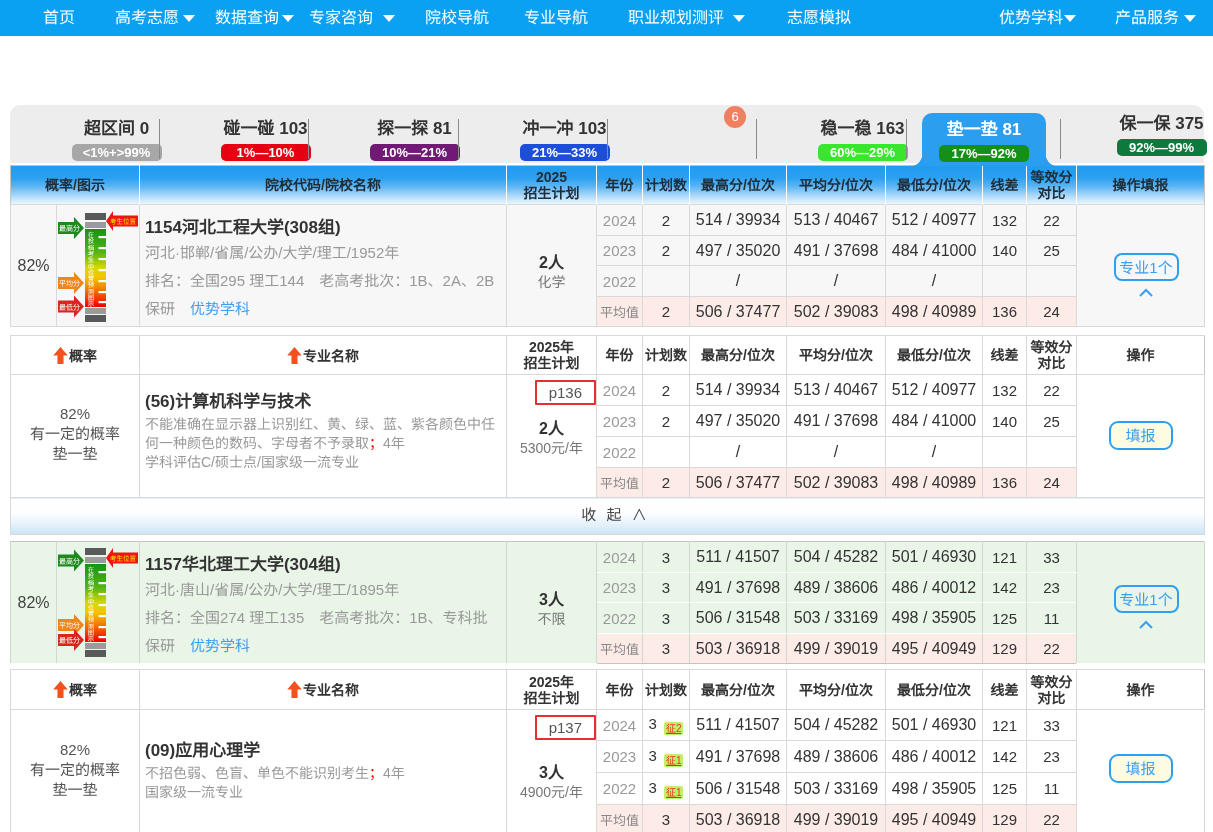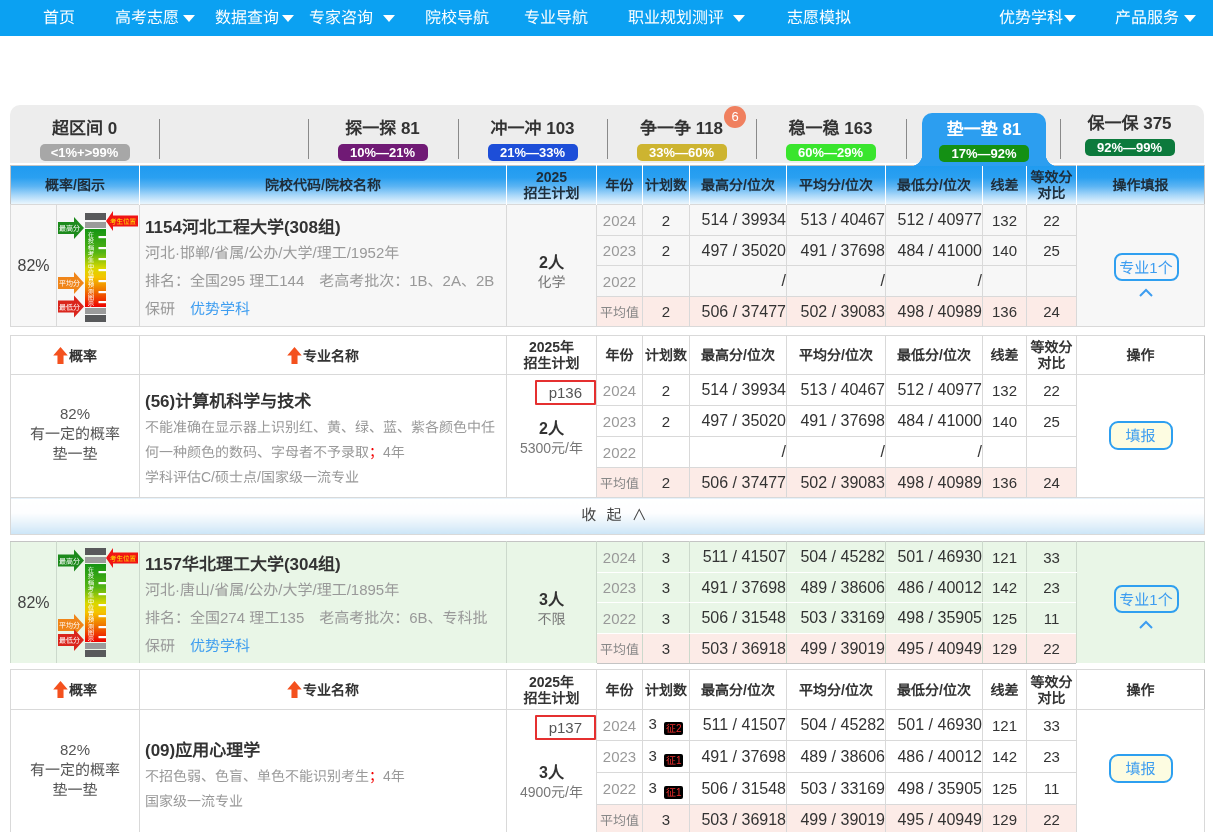--- a/index.html
+++ b/index.html
@@ -10,21 +10,21 @@
 .nav{position:absolute;left:0;top:0;width:1213px;height:36px;background:#0ba1f2;}
 .nav span{position:absolute;top:0;height:36px;line-height:36px;color:#fff;font-size:16px;white-space:nowrap;}
 .caret{position:absolute;top:15px;width:0;height:0;border-left:6px solid transparent;border-right:6px solid transparent;border-top:7px solid #fff;}
 
 .panel{position:absolute;left:9px;top:36px;width:1195px;height:49px;background:#fdfdfd;border:1px solid #3aa5f0;border-top:none;border-radius:0 0 10px 10px;}
 .panel .lbl{position:absolute;left:35px;top:14px;font-size:14px;color:#333;font-weight:bold;}
 .panel .chk{position:absolute;left:995px;top:13px;width:193px;height:28px;background:#f2f2f2;line-height:28px;font-size:14px;color:#333;}
 .panel .chk .tick{color:#d5d5d5;font-weight:bold;font-size:17px;padding:0 7px 0 12px;}
 
 .tabs{position:absolute;left:10px;top:105px;width:1194px;height:58px;background:#ededed;border-radius:10px 10px 0 0;}
-.tab{position:absolute;top:0;width:149px;height:58px;text-align:center;}
+.tab{position:absolute;top:0;width:149px;height:58px;text-align:center;margin-left:32px;}
 .tab .t{margin-top:14px;font-size:17px;font-weight:bold;color:#333;line-height:20px;}
 .tab .b{display:inline-block;margin-top:5px;width:90px;height:17px;line-height:17px;border-radius:5px;color:#fff;font-size:13px;font-weight:bold;}
 .sep{position:absolute;top:14px;width:1px;height:40px;background:#8a8a8a;}
 .activetab{position:absolute;left:922px;top:113px;width:124px;height:53px;background:#2c9ef0;border-radius:10px 10px 0 0;text-align:center;z-index:3;}
 .activetab .t{margin-top:7px;font-size:17px;font-weight:bold;color:#fff;line-height:20px;}
 .activetab .b{display:inline-block;margin-top:5px;width:90px;height:17px;line-height:17px;border-radius:5px;color:#fff;font-size:13px;font-weight:bold;background:#149014;}
 .flare{position:absolute;top:154px;width:12px;height:12px;z-index:3;}
 .flare.l{left:910px;background:radial-gradient(circle at 0 0,transparent 12px,#2c9ef0 12.5px);}
 .flare.r{left:1046px;background:radial-gradient(circle at 12px 0,transparent 12px,#2c9ef0 12.5px);}
 .badge6{position:absolute;left:714px;top:1px;width:22px;height:22px;border-radius:50%;background:#f0805f;color:#fff;font-size:13px;line-height:22px;text-align:center;z-index:2;}
@@ -43,35 +43,35 @@
 .green td{background:#e9f6e7;}
 .green td{border-color:#fff;border-left-color:#ccd9cc;border-right-color:#ccd9cc;}
 .green tr:first-child td{border-top:1px solid #c4c4c4;}
 table tr.avgrow td{background:#fcebe7;}
 .green tr:last-child td{border-bottom:1px solid #c4c4c4;}
 .info{text-align:left;padding-left:5px;}
 td.cinfo{vertical-align:top;padding-top:12px;}
 .cname{font-size:17px;font-weight:bold;color:#333;line-height:22px;}
 .cline{font-size:15px;color:#999;line-height:28px;}
 .blue{color:#3d9df0;}
-.score{font-size:16px;text-align:right;}
+.score{font-size:16px;}
 .opc{vertical-align:top;padding-left:11px;}
 .btn1{display:inline-block;border:2px solid #2f9ff0;border-radius:8px;color:#3d9df0;font-size:15px;width:65px;height:28px;line-height:25px;text-align:center;background:transparent;}
 .btn2{display:inline-block;border:2px solid #2d9ff0;border-radius:9px;color:#3d9df0;font-size:15px;width:64px;height:29px;line-height:25px;text-align:center;background:#fdfce1;position:relative;top:-1px;}
 .chev{display:block;margin:7px auto 0;}
 .shouqi td{background:linear-gradient(180deg,#ffffff 0%,#fdfeff 40%,#e2f0fa 75%,#cbe5f7 100%);height:37px;font-size:15px;color:#444;letter-spacing:3px;}
 .p-box{position:absolute;right:0;top:5px;border:2px solid #e53030;padding:0 12px;height:25px;line-height:22px;color:#555;font-size:15px;background:transparent;border-radius:1px;}
 .plan-n{font-weight:bold;font-size:16px;color:#333;}
 .plan-s{font-size:14px;color:#777;margin-top:1px;line-height:17px;}
 .sphead th{background:#fff;border:1px solid #d9d9d9;color:#333;font-size:14px;font-weight:bold;line-height:16px;}
 .upar{display:inline-block;vertical-align:-3px;margin-right:1px;}
-.desc{font-size:14px;color:#999;line-height:25px;}
+.desc{font-size:14px;color:#999;line-height:19px;}
 .sinfo{vertical-align:top;padding-top:17px;}
 .sname{font-size:17px;font-weight:bold;color:#333;line-height:19px;margin-bottom:4px;}
-.zheng{display:inline-block;background:#000000;color:#ef2d2d;font-size:10px;line-height:13px;padding:0 2px;border-radius:2px;vertical-align:-3px;margin-left:7px;}
+.zheng{display:inline-block;background:#bef264;color:#ef2d2d;font-size:10px;line-height:13px;padding:0 2px;border-radius:2px;vertical-align:-3px;margin-left:7px;text-decoration:underline;}
 </style>
 </head>
 <body>
 <div id="page">
 
   <div class="nav">
     <span style="left:43px">首页</span>
     <span style="left:115px">高考志愿</span>
       <i class="caret" style="left:183px"></i>
     <span style="left:215px">数据查询</span>
@@ -86,26 +86,26 @@
     <span style="left:999px">优势学科</span>
       <i class="caret" style="left:1064px"></i>
     <span style="left:1115px">产品服务</span>
       <i class="caret" style="left:1184px"></i>
   </div>
 
 
   <div class="tabs">
     <div class="tab" style="left:0px"><div class="t">超区间 0</div><span class="b" style="background:#a7a7a7">&lt;1%+&gt;99%</span></div>
     <div class="sep" style="left:149px"></div>
+    <div class="tab" style="left:149px"><div class="t">碰一碰 103</div><span class="b" style="background:#e60012">1%—10%</span></div>
     <div class="sep" style="left:298px"></div>
     <div class="tab" style="left:298px"><div class="t">探一探 81</div><span class="b" style="background:#701a75">10%—21%</span></div>
     <div class="sep" style="left:448px"></div>
     <div class="tab" style="left:448px"><div class="t">冲一冲 103</div><span class="b" style="background:#1d4ed8">21%—33%</span></div>
     <div class="sep" style="left:597px"></div>
-    <div class="tab" style="left:597px"><div class="t">争一争 118</div><span class="b" style="background:#cdb430">33%—60%</span></div>
     <div class="sep" style="left:746px"></div>
     <div class="tab" style="left:746px"><div class="t">稳一稳 163</div><span class="b" style="background:#39e52d">60%—29%</span></div>
     <div class="sep" style="left:896px"></div>
     <div class="sep" style="left:1050px"></div>
     <div class="tab" style="left:1045px"><div class="t" style="margin-top:9px">保一保 375</div><span class="b" style="background:#0c7a3c">92%—99%</span></div>
     <div class="badge6">6</div>
   </div>
   <div class="activetab"><div class="t">垫一垫 81</div><span class="b">17%—92%</span></div>
   <div class="flare l"></div>
     <div class="flare r"></div>
@@ -385,21 +385,21 @@
           <text x="53" y="19" fill="#ffe400" font-size="7" textLength="26" lengthAdjust="spacingAndGlyphs">考生位置</text>
           <polygon points="1,77 17,77 17,72 27,83 17,94 17,89 1,89" fill="#f08519"></polygon>
           <text x="2" y="86" fill="#fff" font-size="7.5" textLength="21" lengthAdjust="spacingAndGlyphs">平均分</text>
           <polygon points="1,92 17,92 17,87 27,98 17,109 17,104 1,104" fill="#da251c"></polygon>
           <text x="2" y="101" fill="#fff" font-size="7.5" textLength="21" lengthAdjust="spacingAndGlyphs">最低分</text>
         </svg>
       </td>
       <td rowspan="4" class="info cinfo">
         <div class="cname">1157华北理工大学(304组)</div>
         <div class="cline">河北·唐山/省属/公办/大学/理工/1895年</div>
-        <div class="cline">排名：全国274 理工135　老高考批次：6B、专科批</div>
+        <div class="cline">排名：全国274 理工135　老高考批次：1B、专科批</div>
         <div class="cline"><span>保研</span>　<span class="blue">优势学科</span></div>
       </td>
       <td rowspan="4" style="padding-top:8px">
             <div class="plan-n">3人</div>
             <div class="plan-s">不限</div>
           </td>
       <td class="yr">2024</td>
           <td>3</td>
           <td class="score">511 / 41507</td>
           <td class="score">504 / 45282</td>

